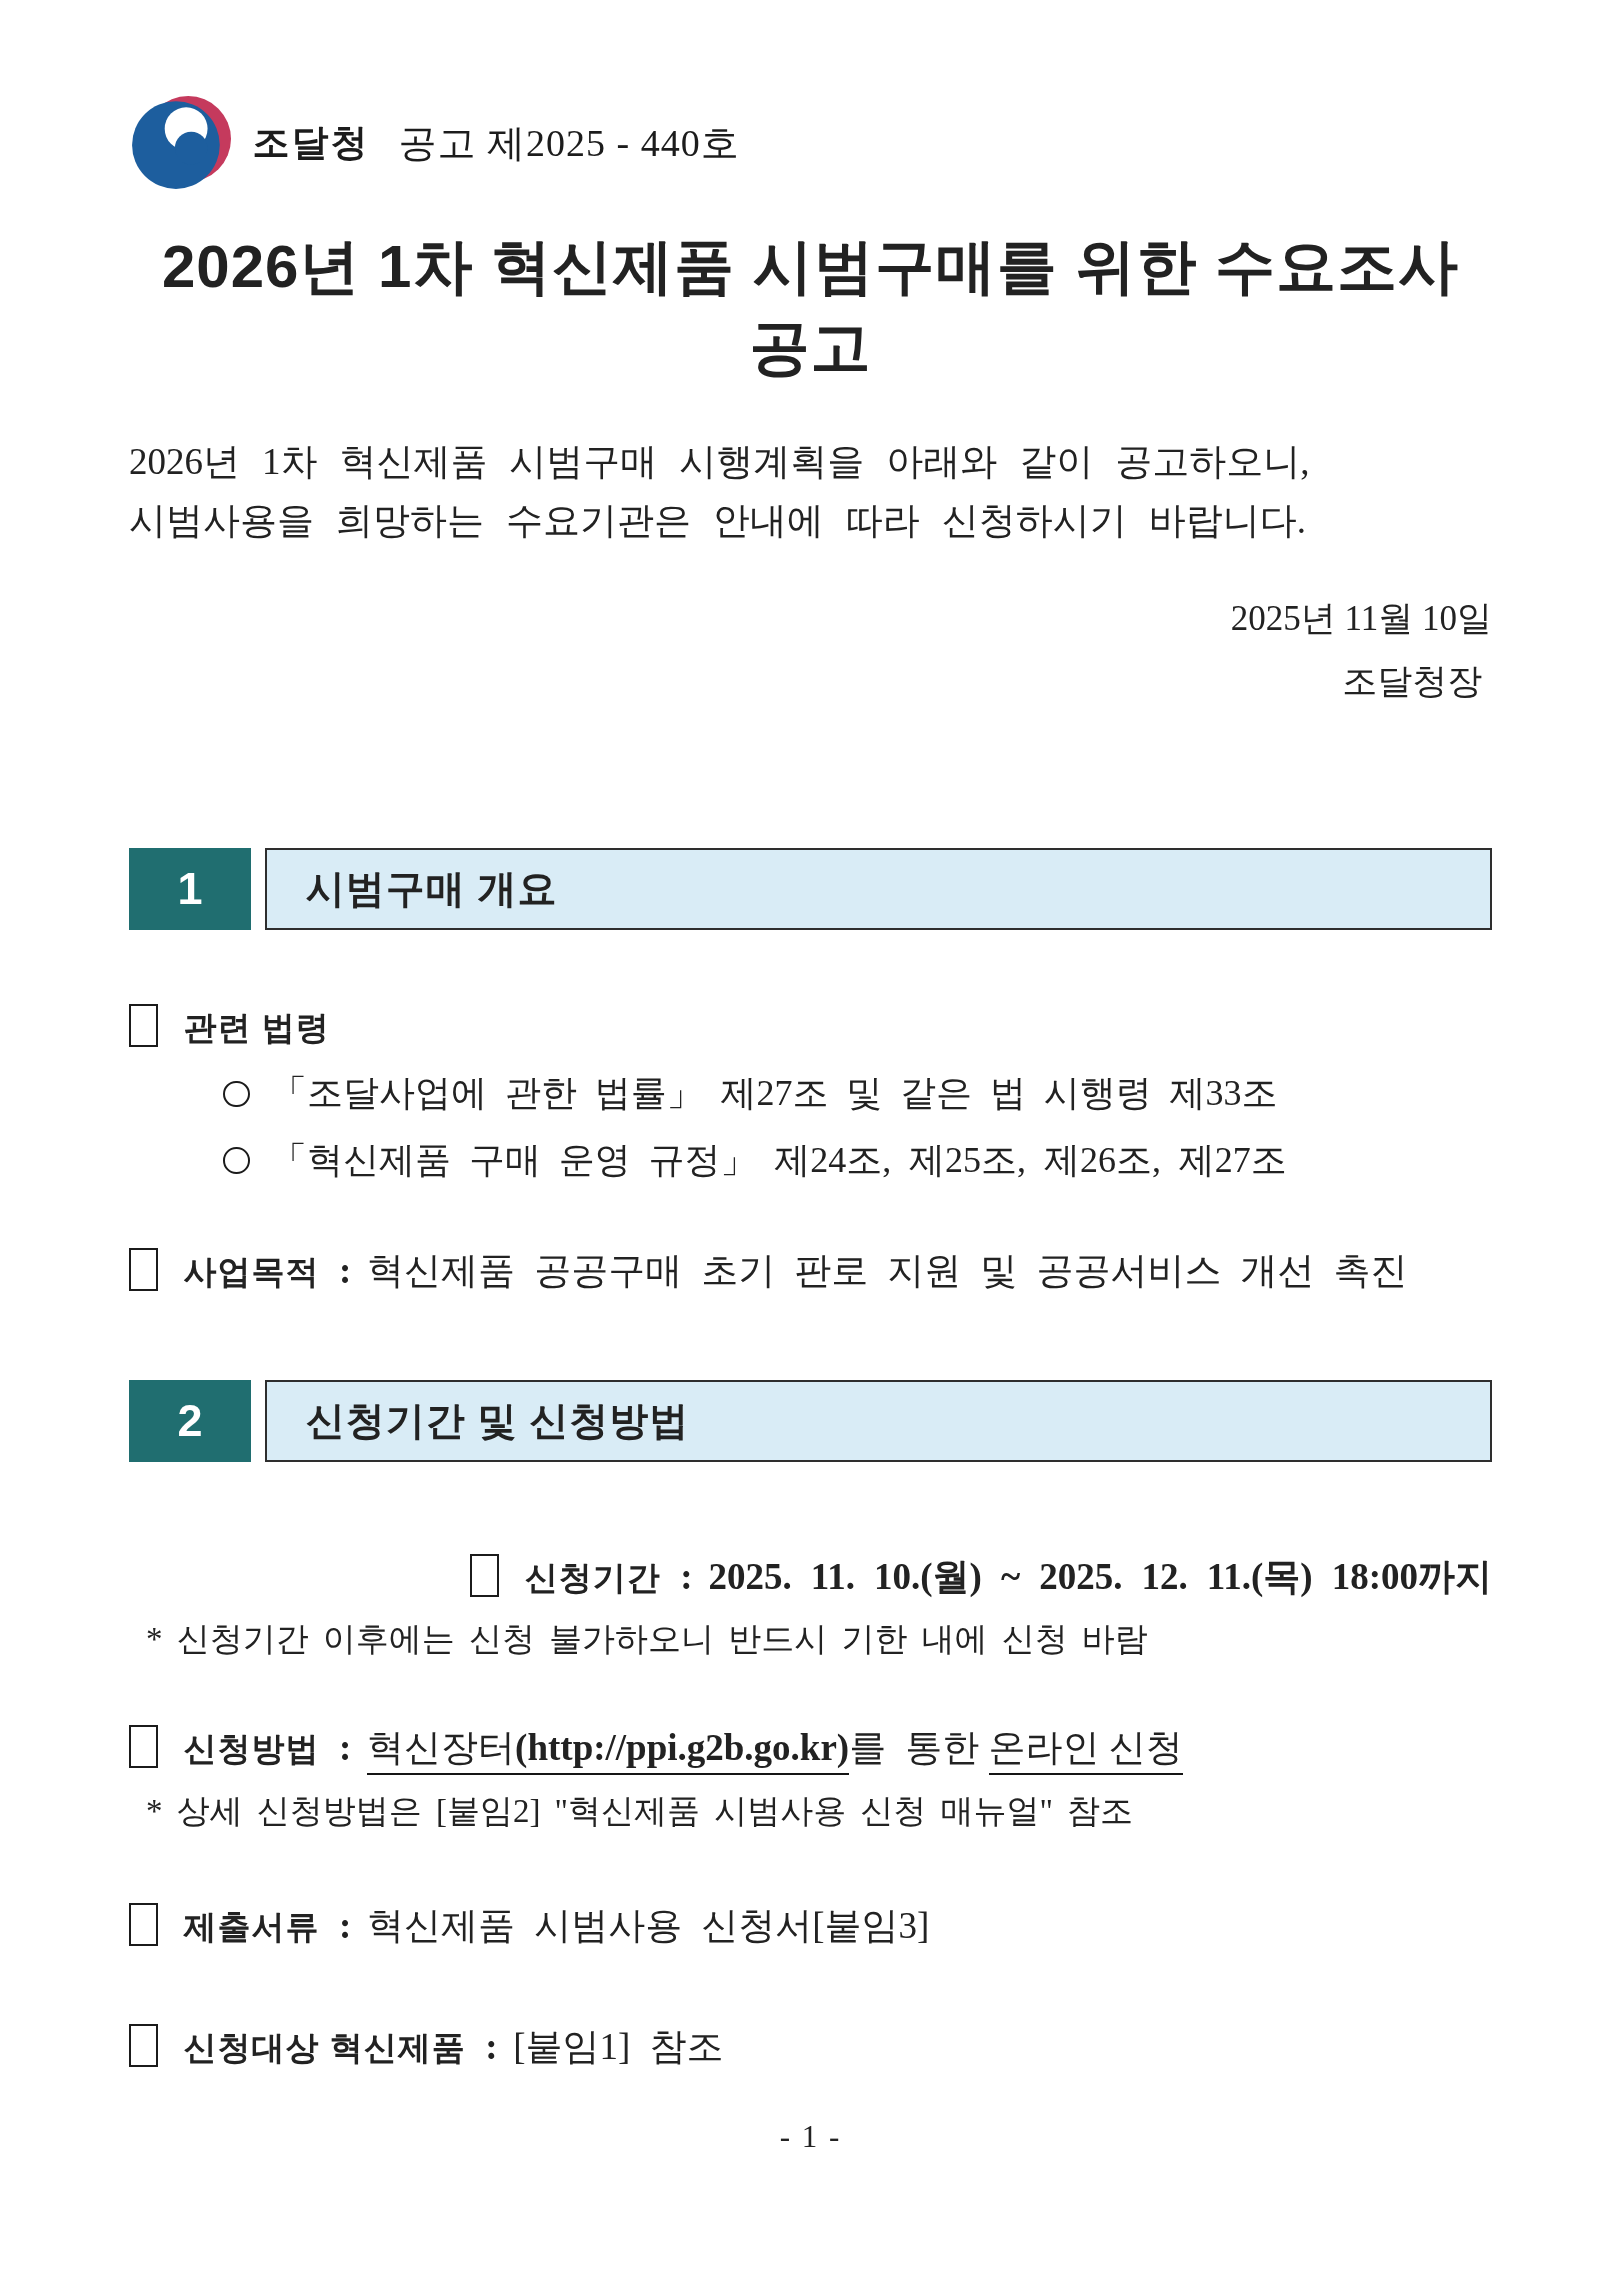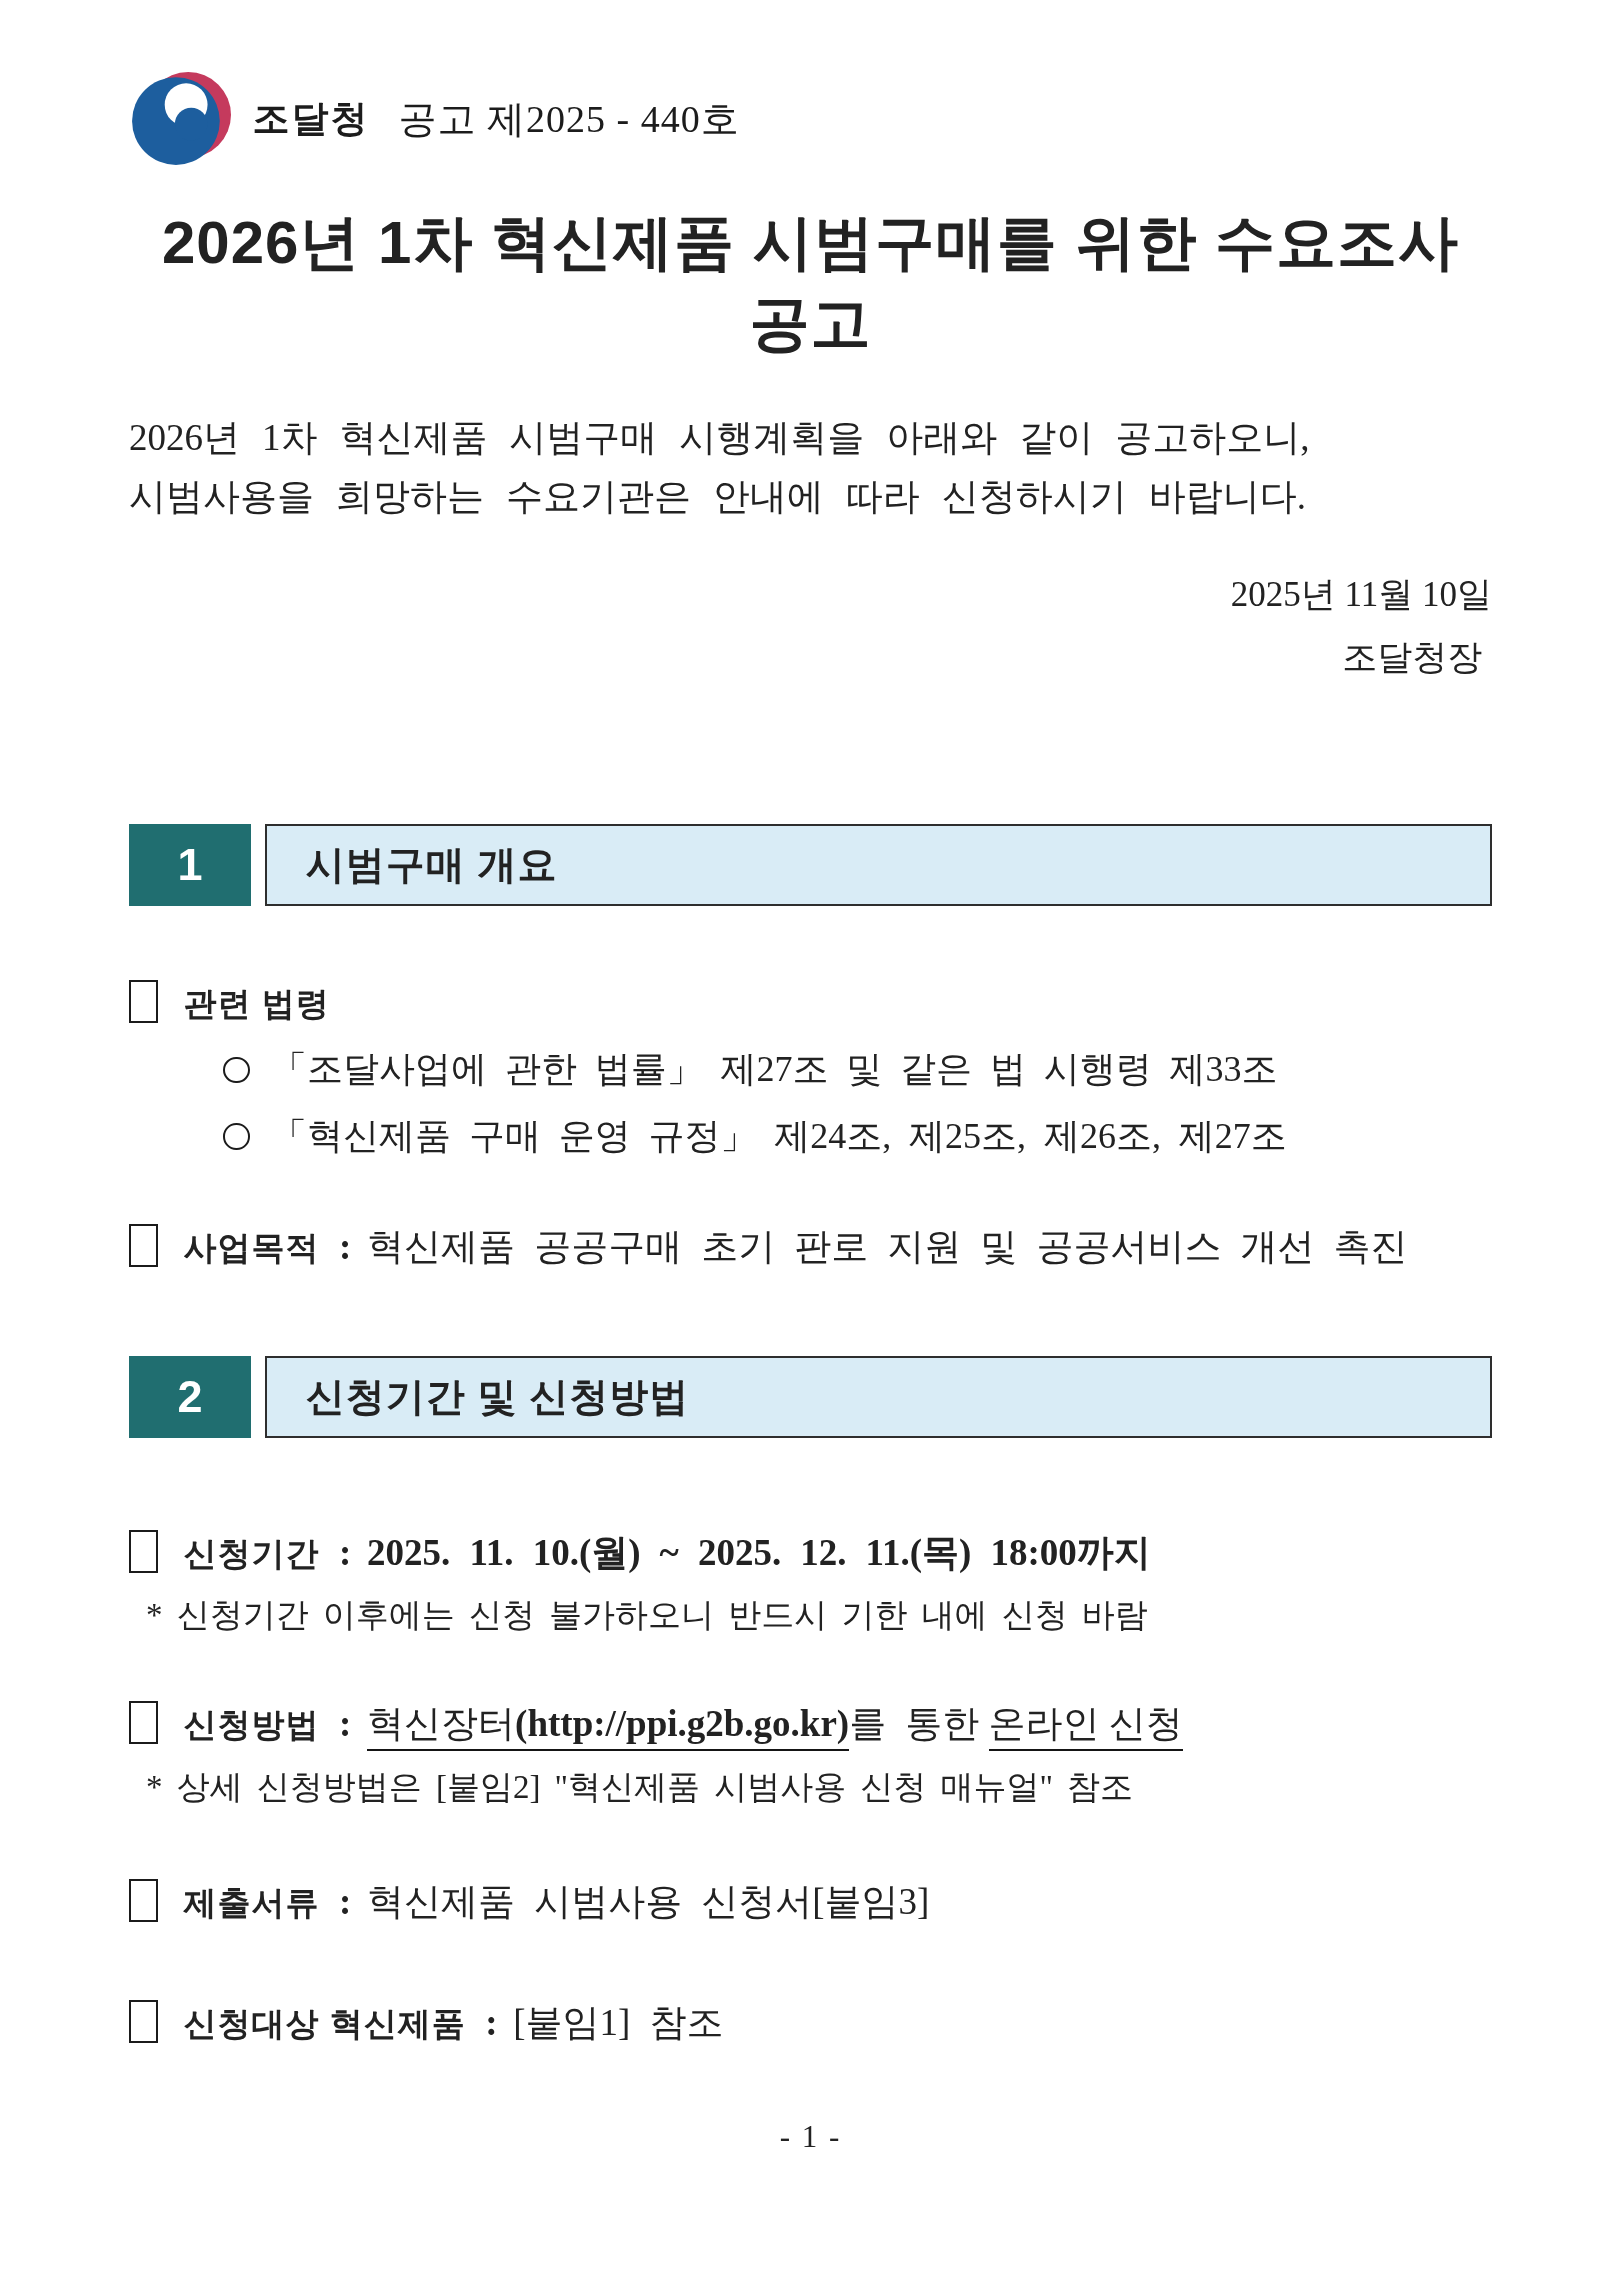--- a/index.html
+++ b/index.html
@@ -1,21 +1,21 @@
 <!DOCTYPE html>
 <html><head>
 <meta charset="utf-8">
 <style>
   html,body{margin:0;padding:0;background:#9a9a9a;}
   .page{
     width:1621px;height:2292px;position:relative;background:#ffffff;
     font-family:"Liberation Serif","DejaVu Serif",serif;color:#1c1c1c;
     overflow:hidden;margin:0 auto;box-sizing:border-box;
   }
-  .content{padding:68px 129px 0 129px;}
+  .content{padding:92px 129px 0 129px;}
 
   
   .hdr{display:flex;align-items:center;}
   .logo{width:102px;height:102px;flex:0 0 auto;}
   .agency{font-family:"Liberation Sans","DejaVu Sans",sans-serif;font-weight:700;
           font-size:37px;margin-left:21.6px;letter-spacing:2px;}
   .docno{font-size:38px;margin-left:29px;letter-spacing:1px;}
 
   
   .title{margin-top:33px;text-align:center;font-family:"Liberation Sans","DejaVu Sans",sans-serif;
@@ -54,21 +54,21 @@
   .circ{display:inline-block;width:26.5px;height:26.5px;border:2.9px solid #1b1b1b;border-radius:50%;
         vertical-align:-2px;margin-right:21.6px;box-sizing:border-box;background:#fff;}
 
   .note{margin-left:17px;margin-top:15.7px;font-size:33px;word-spacing:5.9px;color:#222;}
 
   .ul{border-bottom:2.9px solid #151515;padding-bottom:4.9px;}
 
   
   .m-law{margin-top:74px;}
   .m-purpose{margin-top:61px;}
-  .m-period{margin-top:90px;}
+  .m-period{margin-top:90px;text-align:right;}
   .m-method{margin-top:61px;}
   .m-docs{margin-top:67px;}
   .m-target{margin-top:71px;}
 
   .pageno{position:absolute;left:0;right:0;bottom:137px;text-align:center;
           font-size:31px;color:#222;letter-spacing:2px;}
 </style>
 </head>
 <body>
 

